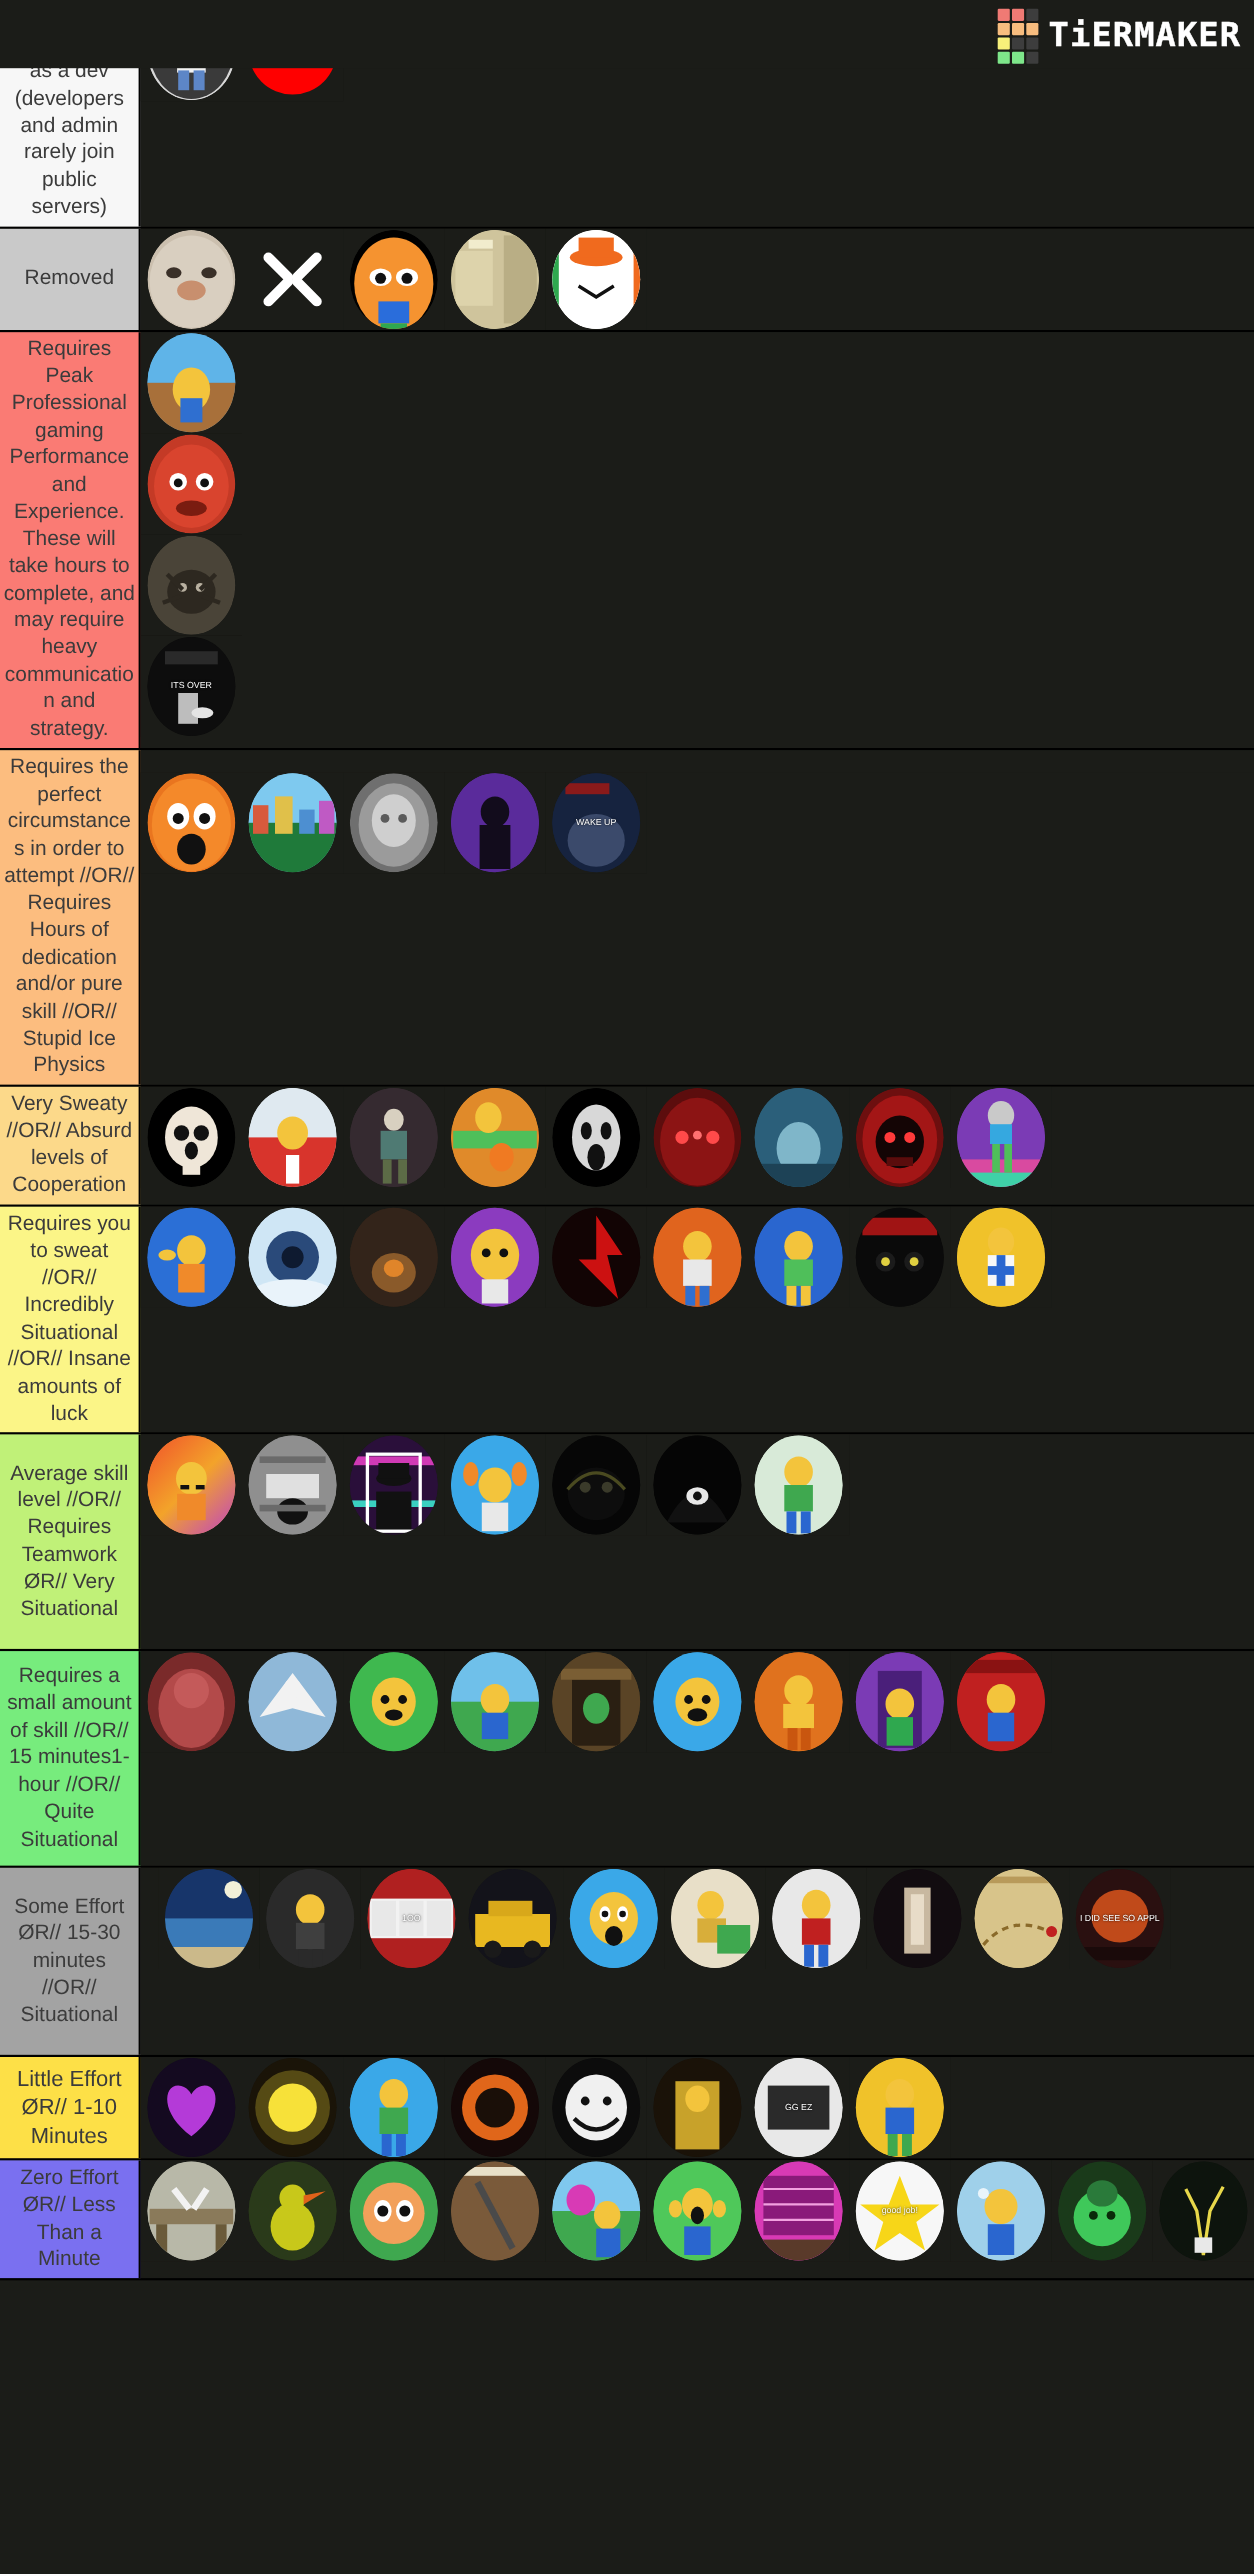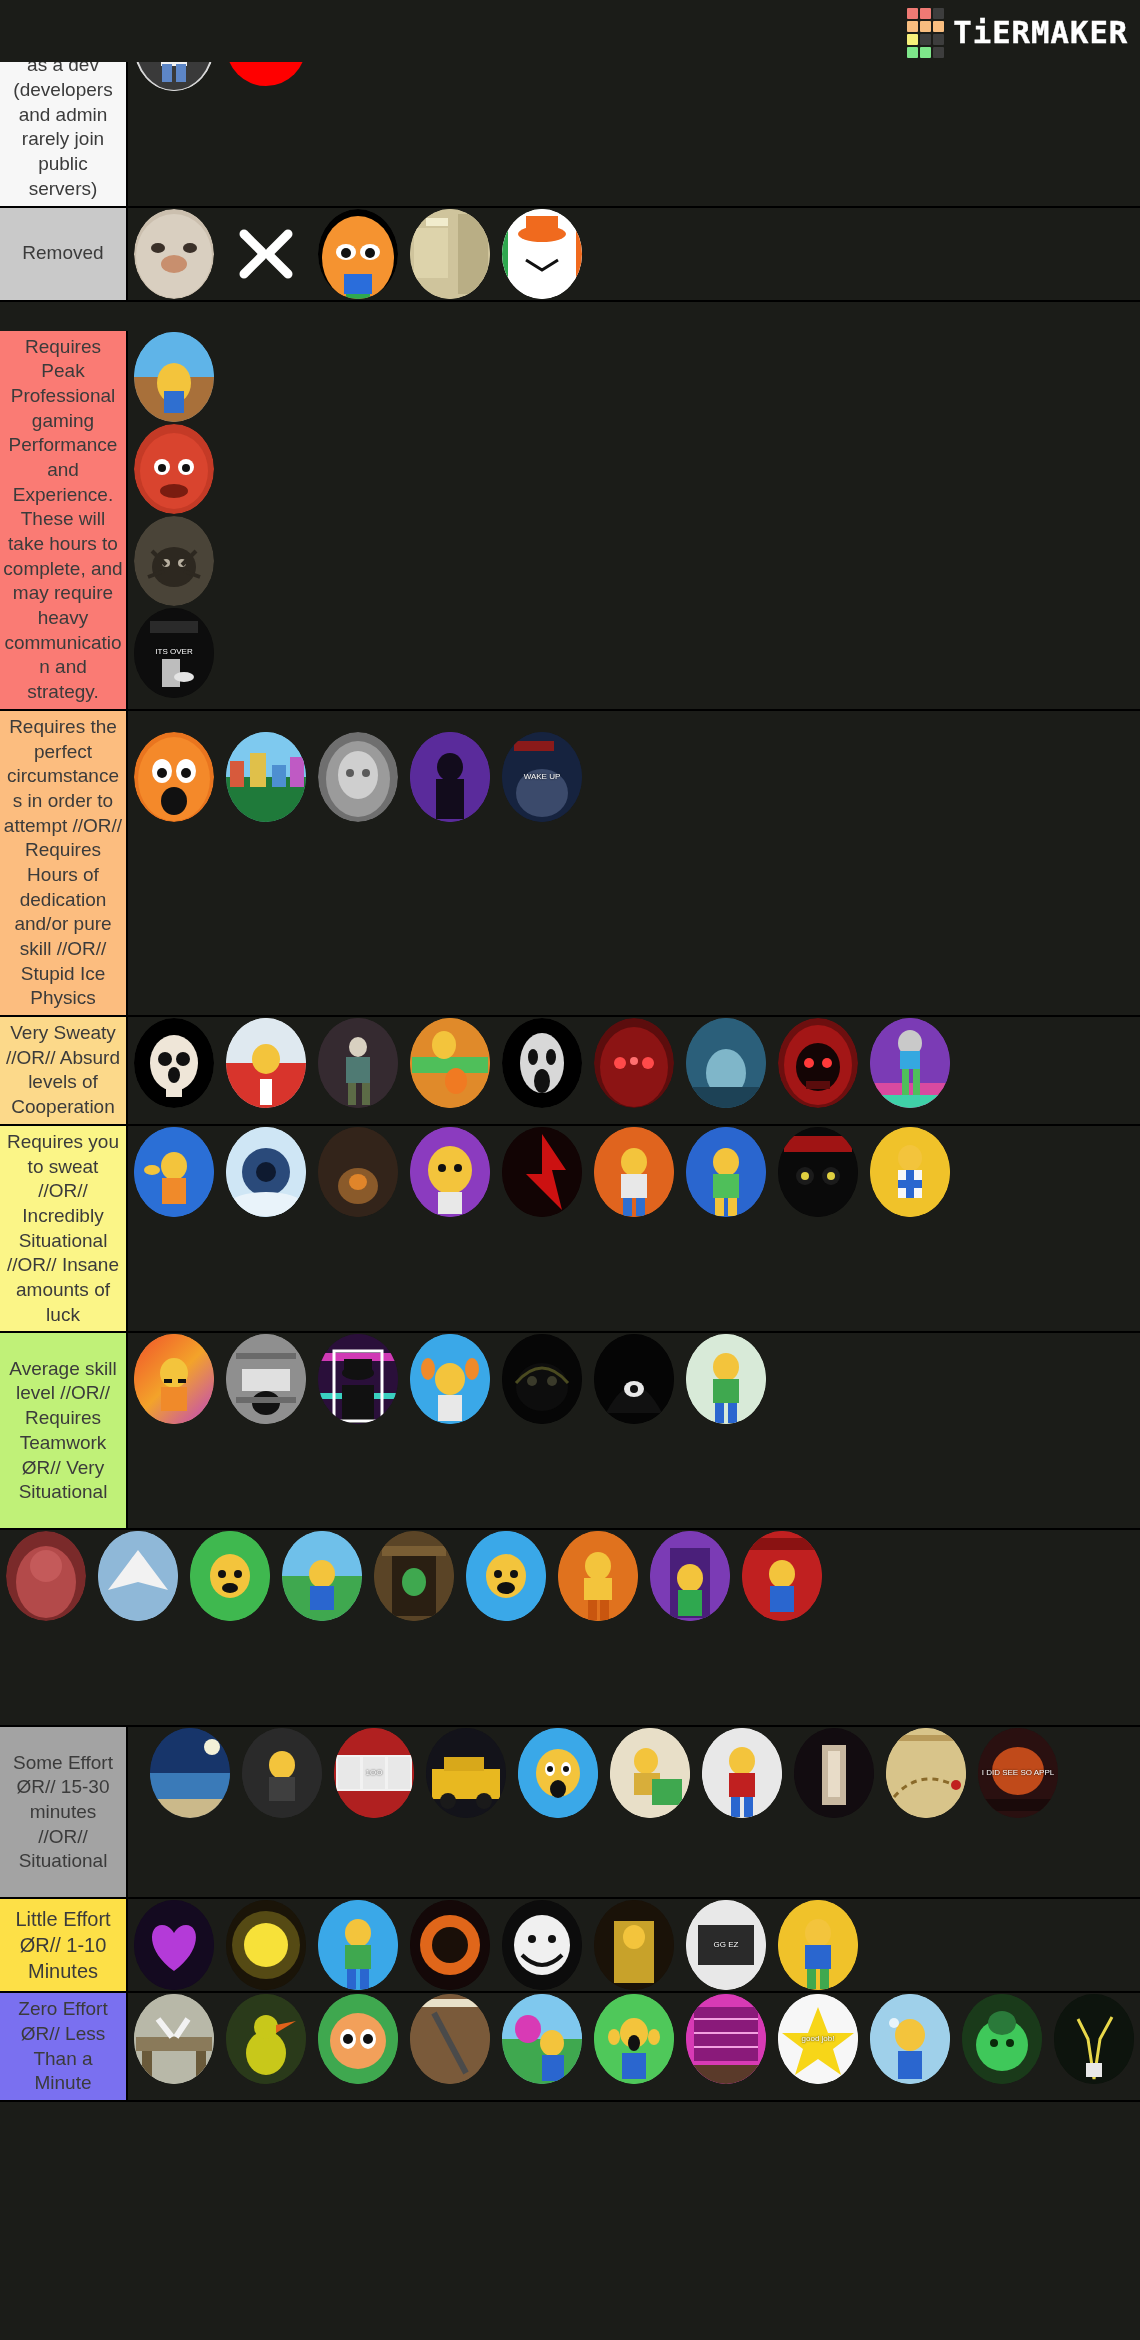--- a/index.html
+++ b/index.html
@@ -254,21 +254,21 @@
                   <ellipse cx="46" cy="26" rx="24" ry="8" fill="#f06a1e"></ellipse>
                   <rect x="30" y="8" width="32" height="18" fill="#f06a1e"></rect>
                   <ellipse cx="46" cy="56" rx="20" ry="20" fill="#fff"></ellipse>
                   <path d="M30 52 L46 62 L62 52" stroke="#111" stroke-width="3" fill="none"></path>
                 </g>
               </svg>
             </div>
           </div>
         </div>
       </div>
-      <div class="tier-row" style="min-height: 262px; margin-top: 29px;">
+      <div class="tier-row" style="min-height: 262px;">
         <div class="tier-label" style="background: rgb(250, 123, 116); min-height: 262px;">Requires Peak Professional gaming Performance and Experience. These will take hours to complete, and may require heavy communication and strategy.</div>
         <div class="tier-items" style="min-height: 262px; flex-direction: column;">
           <div class="tier-item" title="character on blue sky background">
             <div class="ic">
               <svg viewBox="0 0 92 92" width="92" height="92" preserveAspectRatio="none">
                 <rect width="92" height="92" fill="#1b1c18"></rect>
                 <defs>
                   <clipPath id="c">
                     <ellipse cx="46" cy="46" rx="40" ry="45"></ellipse>
                   </clipPath>
@@ -964,20 +964,21 @@
                   <rect x="33" y="46" width="26" height="24" fill="#3fa84f"></rect>
                   <rect x="35" y="70" width="9" height="20" fill="#2a66cf"></rect>
                   <rect x="48" y="70" width="9" height="20" fill="#2a66cf"></rect>
                 </g>
               </svg>
             </div>
           </div>
         </div>
       </div>
       <div class="tier-row" style="min-height: 195px;">
+        <div class="tier-label" style="background: rgb(119, 236, 125); min-height: 195px;">Requires a small amount of skill //OR// 15 minutes1-hour //OR// Quite Situational</div>
         <div class="tier-items" style="min-height: 195px;">
           <div class="tier-item" title="red blob figure">
             <div class="ic">
               <svg viewBox="0 0 92 92" width="92" height="92" preserveAspectRatio="none">
                 <rect width="92" height="92" fill="#1b1c18"></rect>
                 <defs>
                   <clipPath id="c">
                     <ellipse cx="46" cy="46" rx="40" ry="45"></ellipse>
                   </clipPath>
                 </defs>

